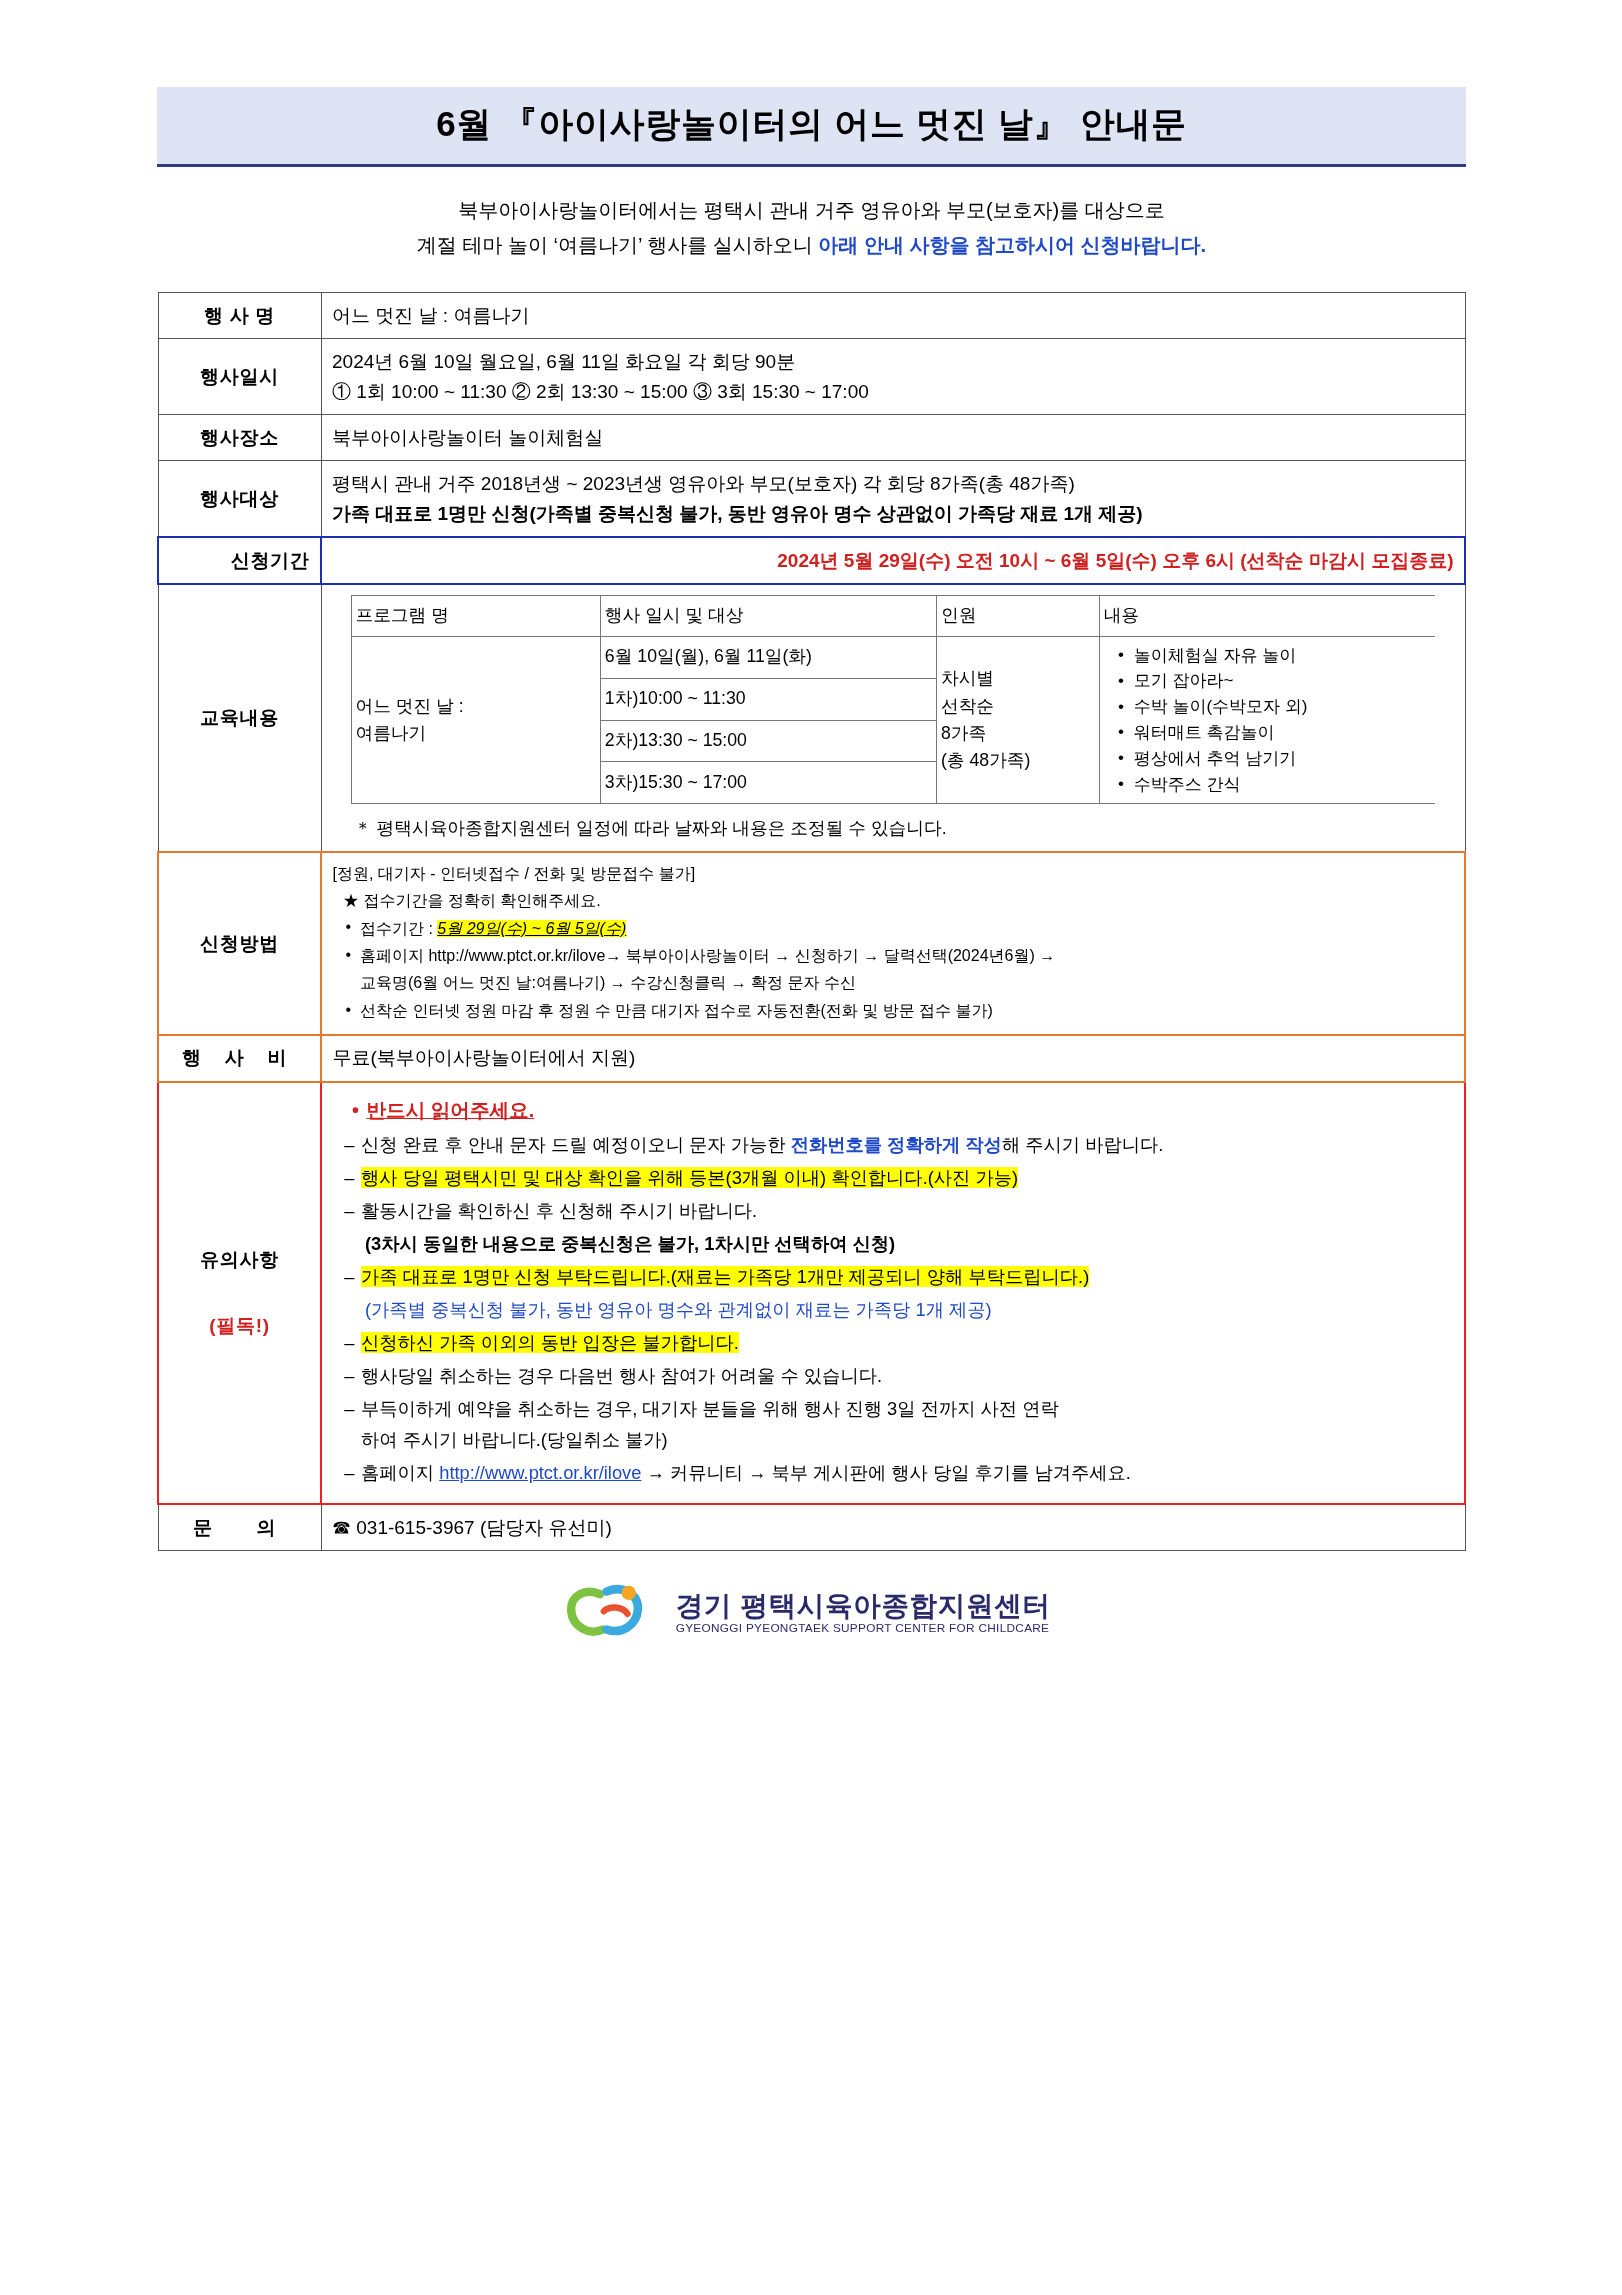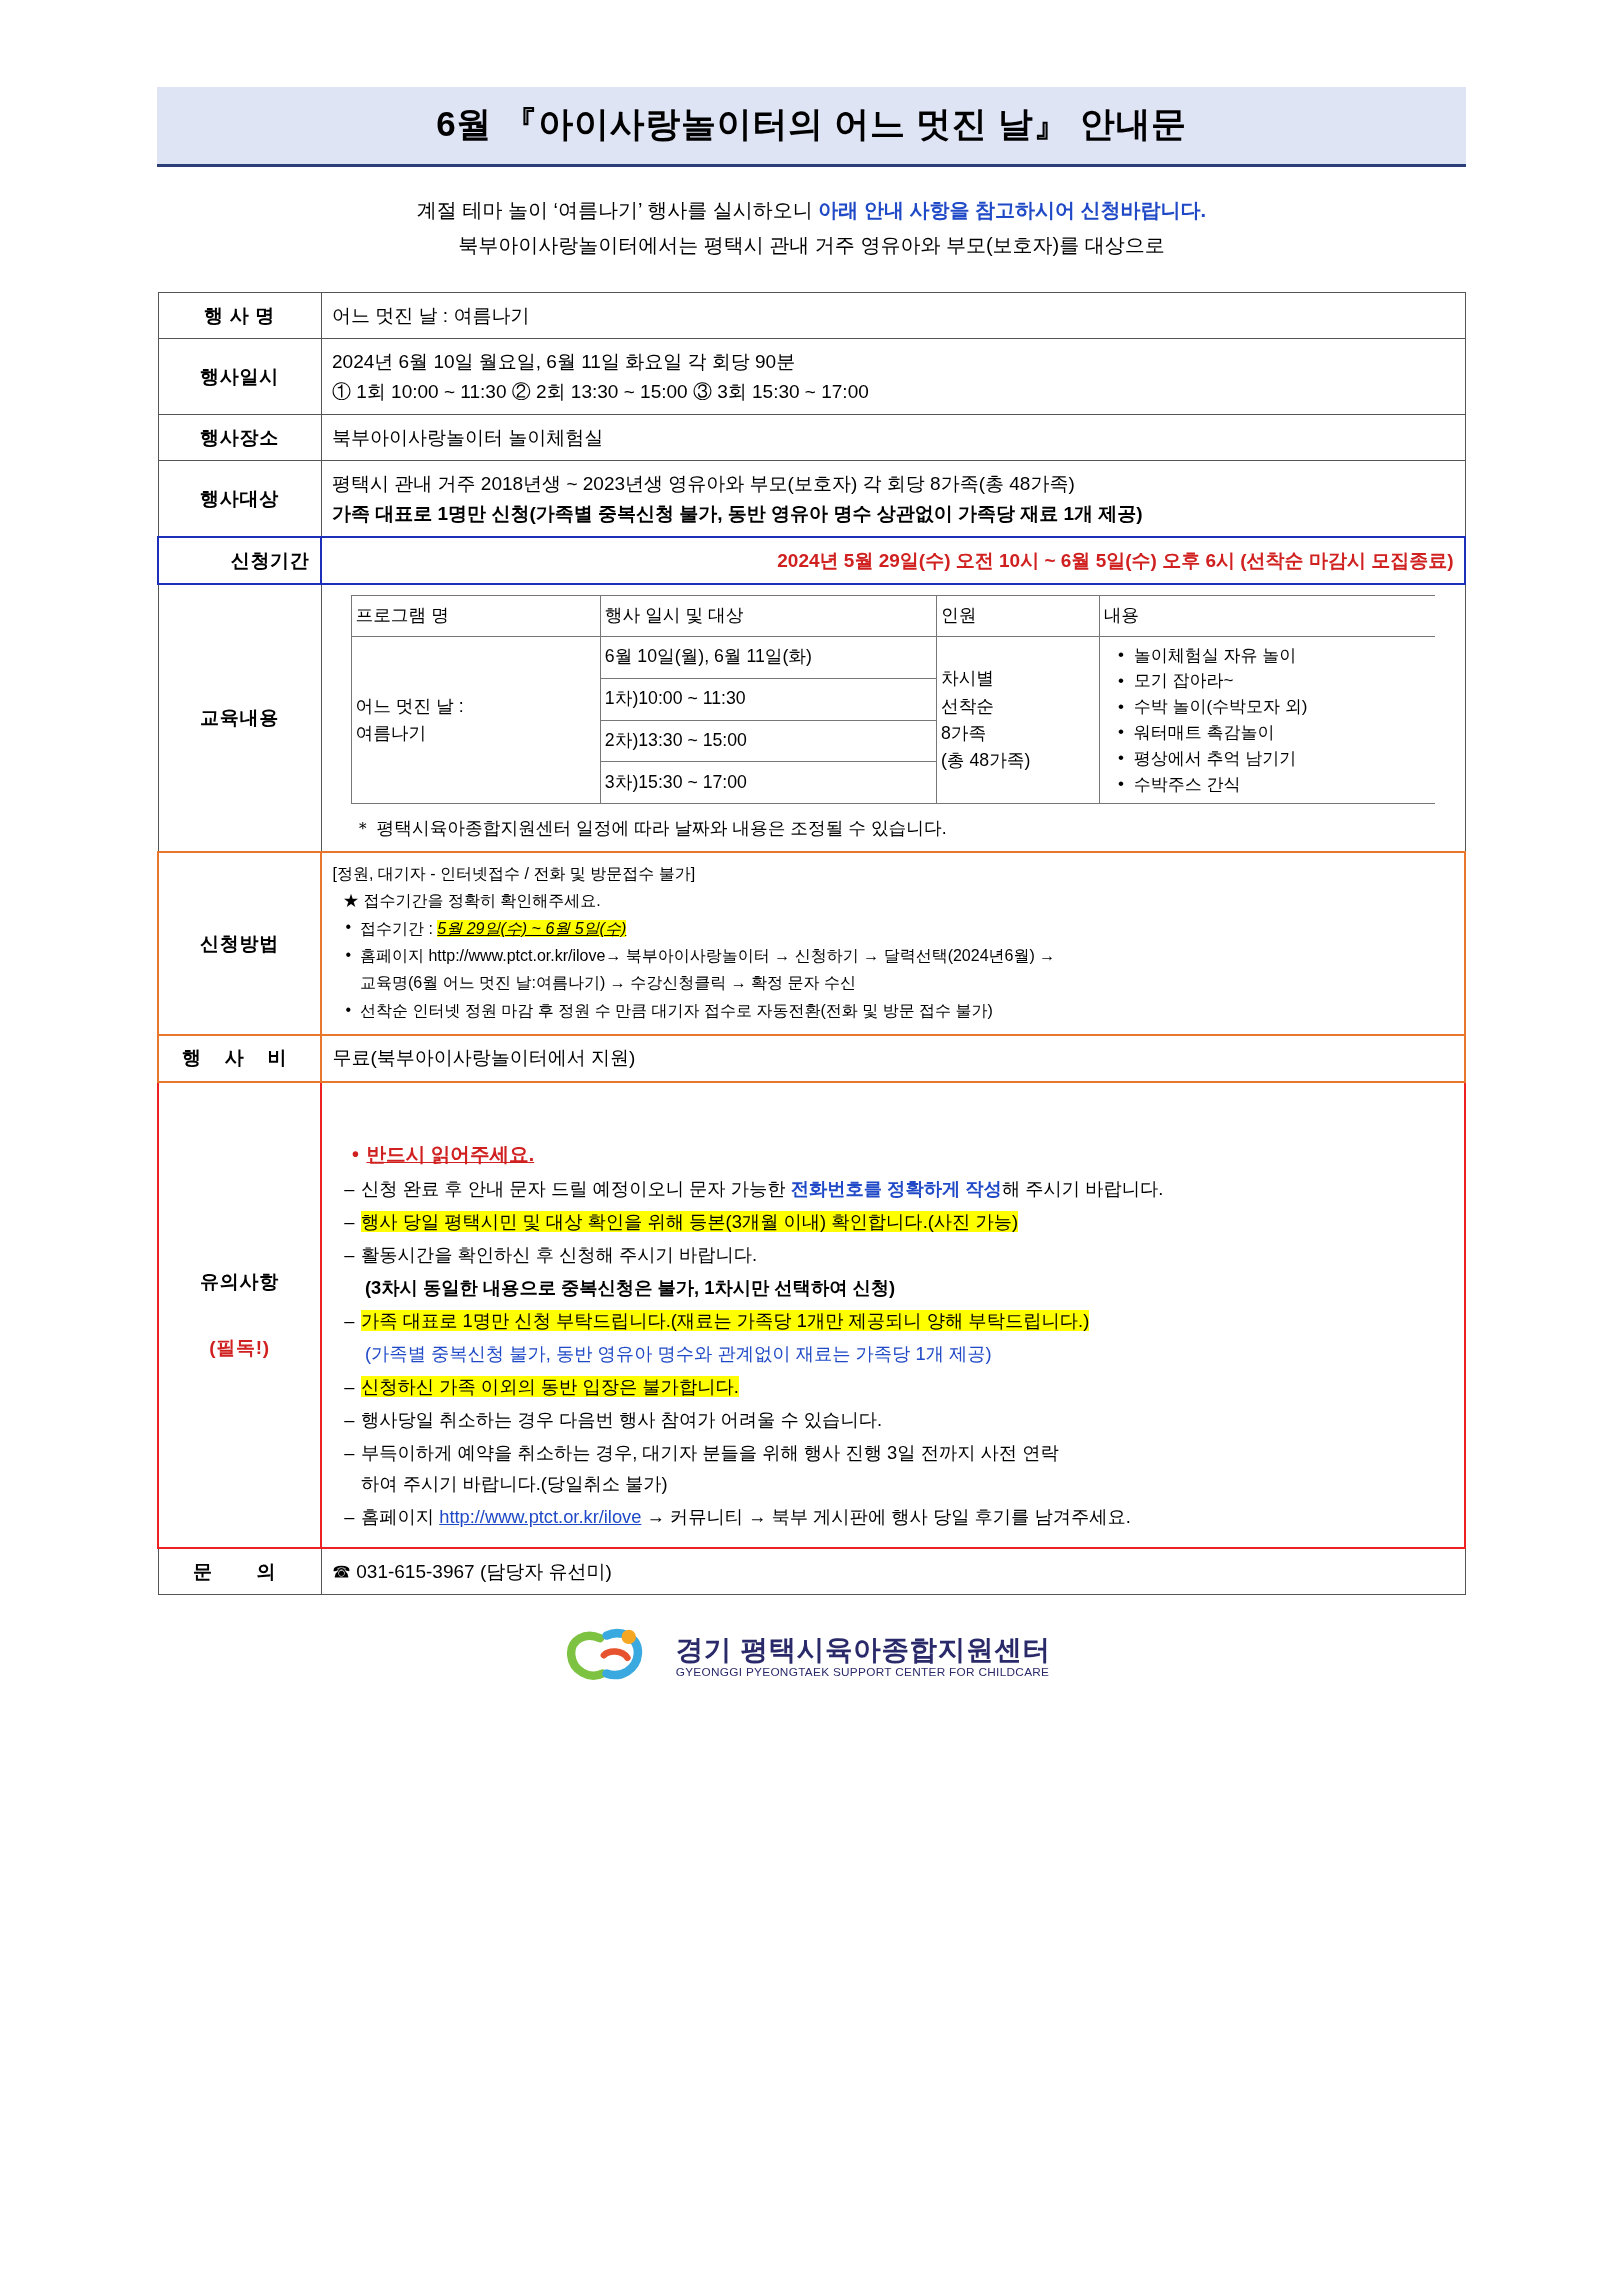--- a/index.html
+++ b/index.html
@@ -147,21 +147,21 @@
   .notice-label {
     text-align: center;
     font-weight: bold;
     font-size: 19.6px;
   }
   .notice-label .must {
     display: block;
     margin-top: 37px;
     color: #d02020;
   }
-  .notice-body { font-size: 18.3px; line-height: 1.62; padding: 3.9px 2.6px 3.9px 6.5px; margin-top: 44px; }
+  .notice-body { font-size: 18.3px; line-height: 1.62; padding: 3.9px 2.6px 3.9px 6.5px; }
   .notice-body .head {
     font-weight: bold;
     color: #d02020;
     text-decoration: underline;
     font-size: 19.6px;
     padding-left: 27.5px;
     position: relative;
     display: block;
     margin-bottom: 3.9px;
   }
@@ -218,24 +218,24 @@
   }
 </style>
 </head>
 <body>
 
 <div class="page">
 
   <div class="title-bar">6월 『아이사랑놀이터의 어느 멋진 날』 안내문</div>
 
   <div class="intro">
+    <div>북부아이사랑놀이터에서는 평택시 관내 거주 영유아와 부모(보호자)를 대상으로</div>
     <div>
       <span>계절 테마 놀이 ‘여름나기’ 행사를 실시하오니 </span><span class="blue">아래 안내 사항을 참고하시어 신청바랍니다.</span>
     </div>
-    <div>북부아이사랑놀이터에서는 평택시 관내 거주 영유아와 부모(보호자)를 대상으로</div>
   </div>
 
   <table class="main">
     <tbody>
 
       <tr>
         <td class="label sp3">행 사 명</td>
         <td class="value">어느 멋진 날 : 여름나기</td>
       </tr>
 

